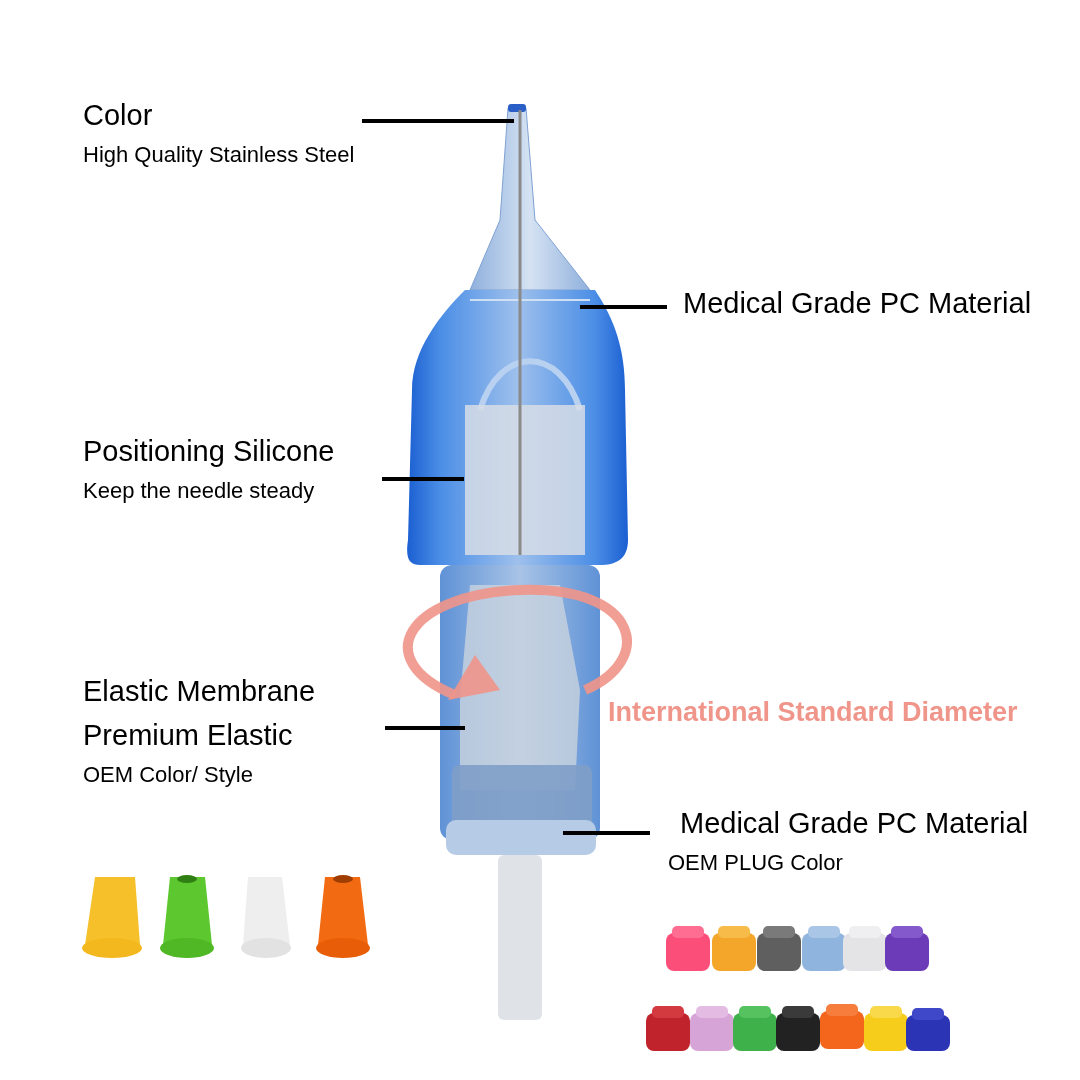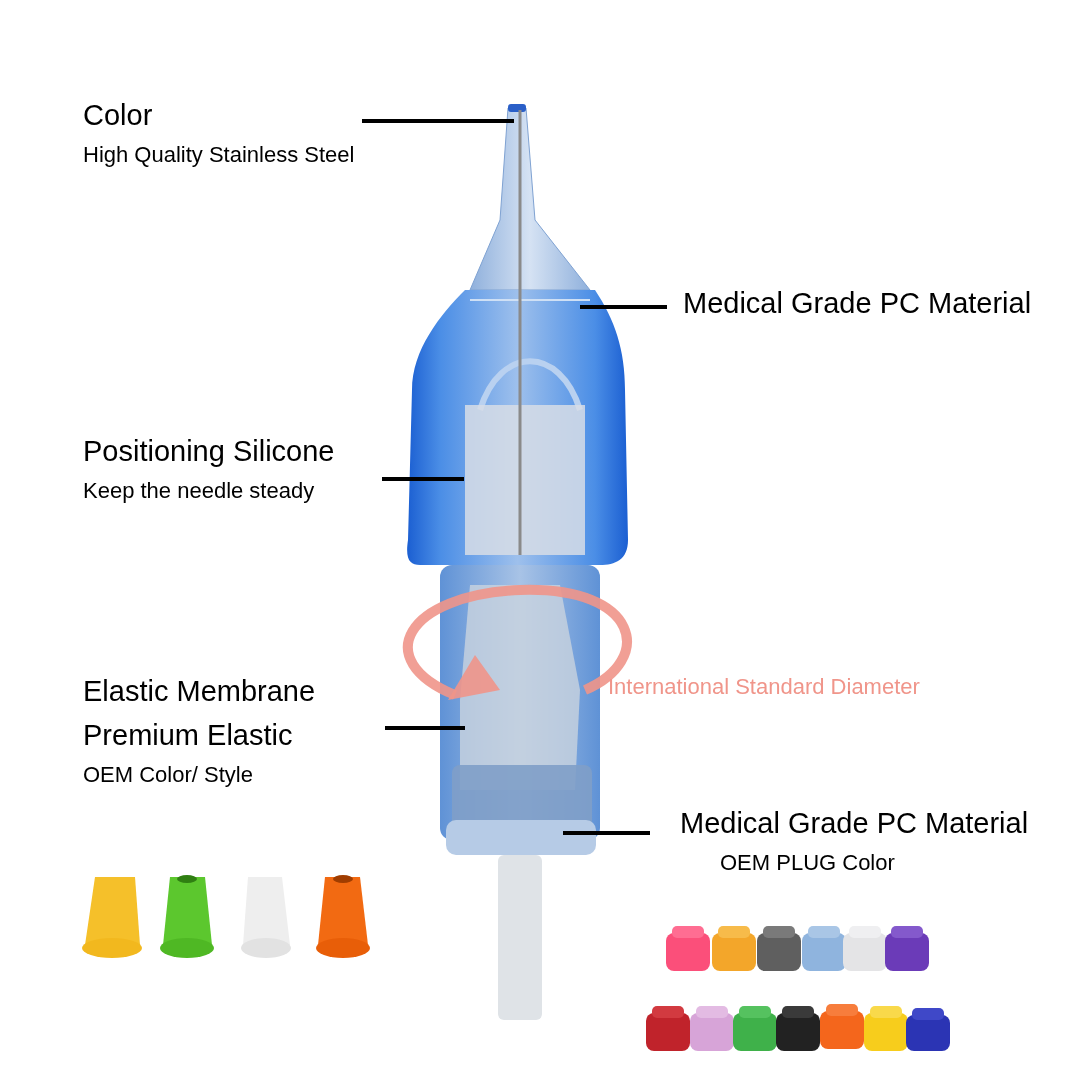--- a/index.html
+++ b/index.html
@@ -3,21 +3,21 @@
 <meta charset="utf-8">
 <style>
   html, body { margin: 0; padding: 0; background: #ffffff; }
   body { width: 1080px; height: 1080px; position: relative; overflow: hidden;
          font-family: "Liberation Sans", sans-serif; color: #000; }
   .label { position: absolute; white-space: nowrap; }
   .t1 { font-size: 29px; line-height: 1.2; }
   .t2 { font-size: 22px; line-height: 1.2; }
   .leader { position: absolute; height: 4px; background: #000; }
   #product { position: absolute; left: 0; top: 0; width: 1080px; height: 1080px; }
-  .accent { position: absolute; font-weight: normal; font-size: 22px; white-space: nowrap; }
+  .accent { position: absolute; font-weight: bold; font-size: 27px; white-space: nowrap; margin-top: 23px; }
 </style>
 </head>
 <body>
 
 <svg id="product" viewBox="0 0 1080 1080" xmlns="http://www.w3.org/2000/svg">
   <defs>
     <linearGradient id="bodyGrad" x1="0" x2="1">
       <stop offset="0" stop-color="#1b5fd2"></stop>
       <stop offset="0.15" stop-color="#4b8ee6"></stop>
       <stop offset="0.5" stop-color="#9ec0ec"></stop>
@@ -151,13 +151,13 @@
 <div class="label t1" style="left:83px; top:434px;">Positioning Silicone</div>
 <div class="label t2" style="left:83px; top:478px;">Keep the needle steady</div>
 
 <div class="label t1" style="left:83px; top:674px;">Elastic Membrane</div>
 <div class="label t1" style="left:83px; top:718px;">Premium Elastic</div>
 <div class="label t2" style="left:83px; top:762px;">OEM Color/ Style</div>
 
 <div class="accent" style="left:608px; top:674px; color:#f0958a;">International Standard Diameter</div>
 
 <div class="label t1" style="left:680px; top:806px;">Medical Grade PC Material</div>
-<div class="label t2" style="left:720px; top:850px;">OEM PLUG Color</div>
+<div class="label t2" style="left:668px; top:850px;">OEM PLUG Color</div>
 
 </body></html>

